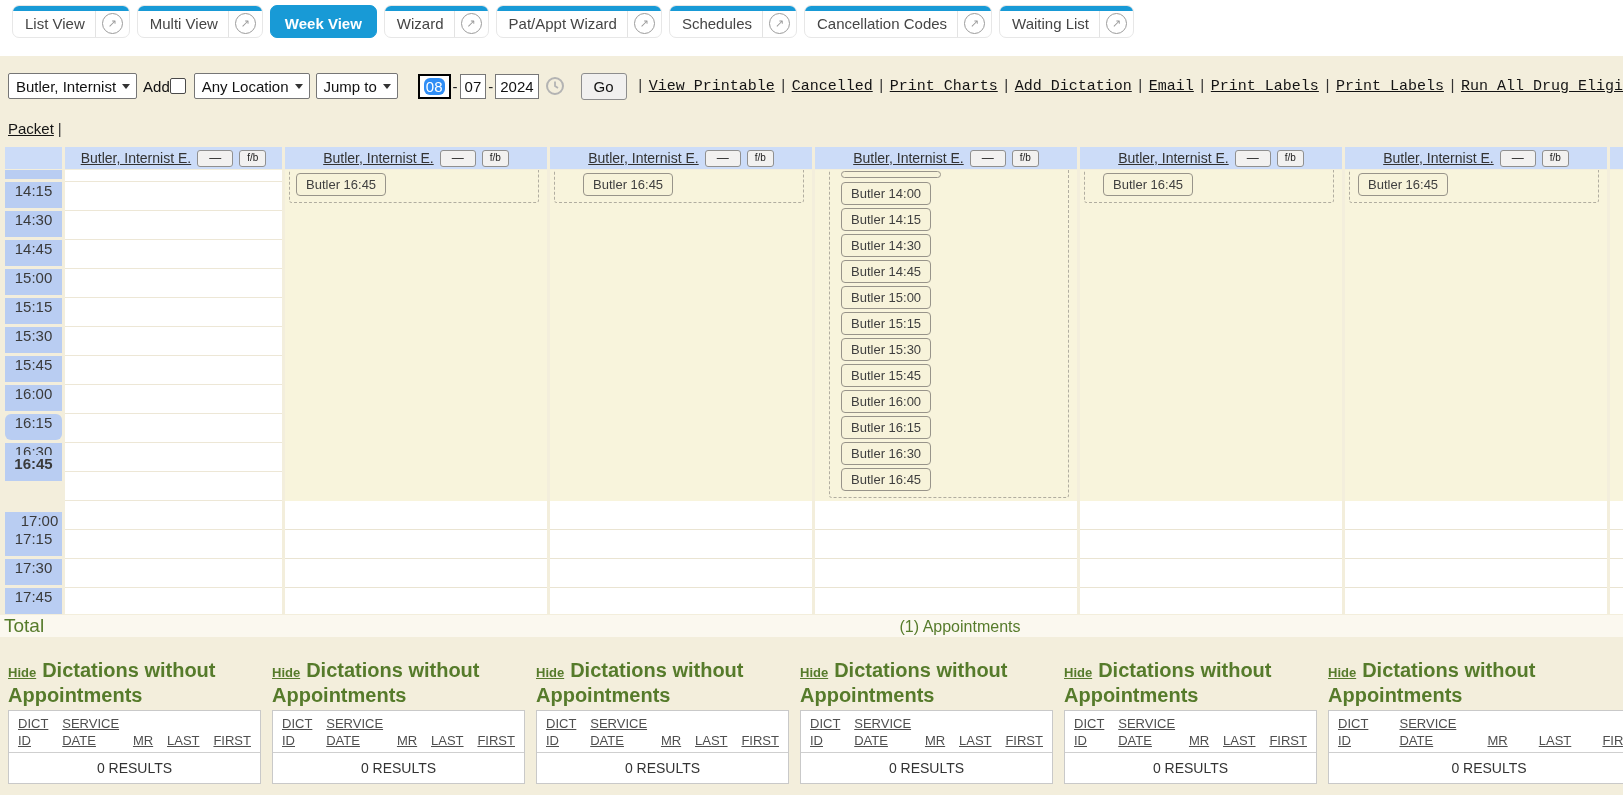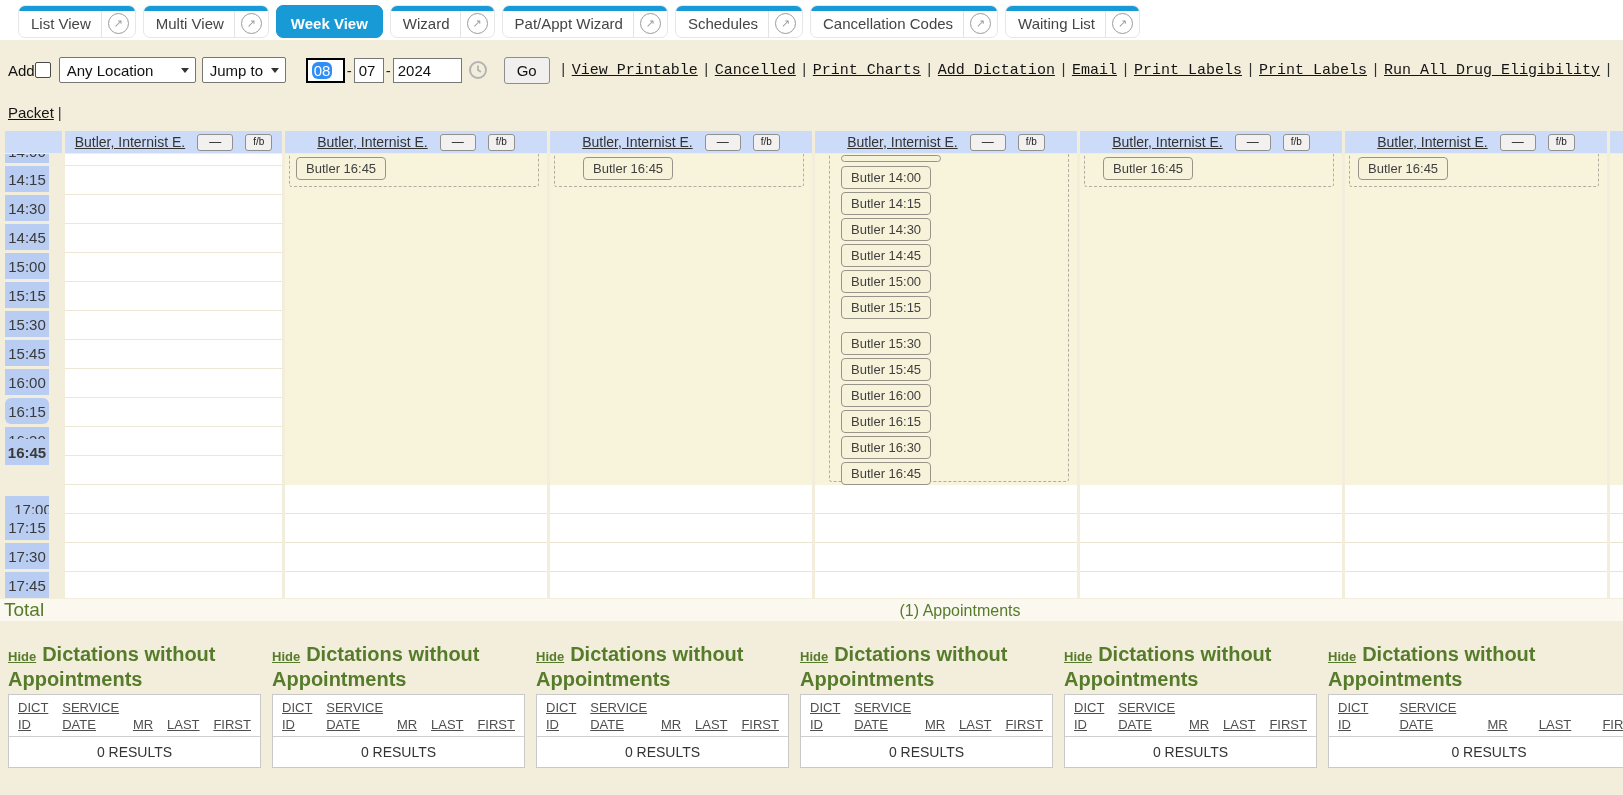--- a/index.html
+++ b/index.html
@@ -2,21 +2,21 @@
 <html><head>
 <meta charset="utf-8">
 <style>
   html,body{margin:0;padding:0;}
   body{
     width:1623px;height:795px;overflow:hidden;position:relative;
     background:#f3eedc;
     font-family:"Liberation Sans",sans-serif;
   }
   
-  .tabbar{height:40px;background:#fff;display:flex;align-items:flex-start;padding:5px 0 0 18px;gap:7px;box-sizing:border-box;}
+  .tabbar{height:56px;background:#fff;display:flex;align-items:flex-start;padding:5px 0 0 12px;gap:7px;box-sizing:border-box;}
   .tab{position:relative;height:33px;display:flex;align-items:stretch;background:#fff;border:1px solid #e7e7e7;border-radius:7px;overflow:hidden;box-sizing:border-box;cursor:pointer;}
   .tab::before{content:"";position:absolute;top:0;left:0;right:0;height:5px;background:#189ad6;}
   .tab-label{padding:9px 10px 0 12px;font-size:15px;color:#454545;white-space:nowrap;}
   .tab-popout{width:34px;display:flex;align-items:center;justify-content:center;border-left:1px solid #e3e3e3;padding-top:4px;box-sizing:border-box;}
   .popout-circle{width:19px;height:19px;border:1.5px solid #9b9b9b;border-radius:50%;color:#9b9b9b;font-size:11px;line-height:18px;text-align:center;display:block;}
   .tab.active{background:#189ad6;border-color:#189ad6;}
   .tab.active .tab-label{color:#fff;font-weight:bold;padding:9px 14px 0 14px;}
   
   .toolbar{padding:16px 0 0 8px;}
   .controls{display:flex;align-items:center;height:28px;white-space:nowrap;}
@@ -35,30 +35,30 @@
   .clock{margin:0 5px 0 6px;display:flex;align-items:center;}
   .go-btn{height:27px;margin-left:11px;padding:0 12px;background:#f1f0ef;border:1px solid #8d8d8d;border-radius:3px;font-size:15px;color:#111;cursor:pointer;font-family:inherit;}
   .links{margin-left:5px;font-size:15px;color:#333;white-space:nowrap;font-family:Liberation Mono, monospace;}
   .links a,.line2 a{color:#141414;text-decoration:underline;cursor:pointer;}
   .sep{margin:0 4px;text-decoration:none;color:#333;}
   .line2{margin-top:20px;font-size:15px;color:#333;}
   
   .cal{margin-top:10px;width:1920px;}
   .cal-head{display:flex;padding-left:5px;}
   .corner{width:57px;height:22px;background:#ccdcf8;margin-right:3px;flex:0 0 auto;}
-  .colhead{height:22px;background:#ccdcf8;margin-right:3px;display:flex;align-items:center;justify-content:center;gap:12px;overflow:hidden;flex:0 0 auto;}
+  .colhead{height:22px;background:#ccdcf8;margin-right:3px;display:flex;align-items:center;justify-content:center;gap:6px;overflow:hidden;flex:0 0 auto;}
   .colhead.c1{width:217px;}
   .colhead.cn{width:262px;}
   .colhead.last{flex:1 1 auto;margin-right:0;}
   .prov-link{font-size:14px;color:#333;text-decoration:underline;white-space:nowrap;cursor:pointer;}
   .hbtn{height:17px;background:#f2f1f0;border:1px solid #909090;border-radius:3px;font-size:12px;color:#222;line-height:14px;padding:0 11px;cursor:pointer;font-family:inherit;}
   .hbtn.fb{font-size:10px;padding:0 7px;}
   .cal-body{display:flex;padding-left:5px;margin-top:1px;height:444px;}
   .tcol{width:57px;margin-right:3px;position:relative;flex:0 0 auto;}
-  .tcell{position:absolute;left:0;width:44px;height:26px;background:#b9cdf2;color:#3a3a3a;font-size:15px;display:flex;align-items:center;justify-content:center;box-sizing:border-box;overflow:hidden;}
+  .tcell{position:absolute;left:0;width:57px;height:26px;background:#b9cdf2;color:#3a3a3a;font-size:15px;display:flex;align-items:flex-start;justify-content:center;box-sizing:border-box;overflow:hidden;}
   .tcell.partial{top:0;height:9px;}
   .tcell.partial span{margin-top:-15px;}
   .bcol{position:relative;margin-right:3px;flex:0 0 auto;overflow:hidden;}
   .bcol.c1{width:217px;}
   .bcol.cn{width:262px;}
   .bcol.last{flex:1 1 auto;margin-right:0;}
   .rw{position:absolute;left:0;right:0;box-sizing:border-box;}
   .rw.white{background:#fff;border-bottom:1px solid #ede7d6;}
   .rw.cream-block{background:#f8f4dc;}
   .rw.lower{background:#fff;border-bottom:1px solid #eae4d2;}
@@ -135,20 +135,24 @@
   <div class="tab">
     <span class="tab-label">Waiting List</span>
     <span class="tab-popout">
       <span class="popout-circle">↗</span>
     </span>
   </div>
 </div>
 
 <div class="toolbar">
   <div class="controls">
+    <div class="sel provider">
+      <span>Butler, Internist</span>
+      <span class="chev"></span>
+    </div>
     <div class="addwrap">
       <span>Add</span>
       <span class="checkbox"></span>
     </div>
     <div class="sel location">
       <span>Any Location</span>
       <span class="chev"></span>
     </div>
     <div class="sel jump">
       <span>Jump to</span>
@@ -318,21 +322,21 @@
         <div class="rw lower" style="top: 360px; height: 29px;"></div>
         <div class="rw lower" style="top: 389px; height: 29px;"></div>
         <div class="rw lower" style="top: 418px; height: 29px;"></div>
         <div class="appt-box" style="top: -9px; left: 14px; right: 8px; height: 337px;">
           <div class="appt-btn sliver" style="margin: 9px 0px 4px 11px;"></div>
           <div class="appt-btn" style="margin-left: 11px; margin-top: 0px; margin-bottom: 3px;">Butler 14:00</div>
           <div class="appt-btn" style="margin-left: 11px; margin-top: 0px; margin-bottom: 3px;">Butler 14:15</div>
           <div class="appt-btn" style="margin-left: 11px; margin-top: 0px; margin-bottom: 3px;">Butler 14:30</div>
           <div class="appt-btn" style="margin-left: 11px; margin-top: 0px; margin-bottom: 3px;">Butler 14:45</div>
           <div class="appt-btn" style="margin-left: 11px; margin-top: 0px; margin-bottom: 3px;">Butler 15:00</div>
-          <div class="appt-btn" style="margin-left: 11px; margin-top: 0px; margin-bottom: 13px;">Butler 15:15</div>
+          <div class="appt-btn" style="margin-left: 11px; margin-top: 0px; margin-bottom: 3px;">Butler 15:15</div>
           <div class="appt-btn" style="margin-left: 11px; margin-top: 0px; margin-bottom: 3px;">Butler 15:30</div>
           <div class="appt-btn" style="margin-left: 11px; margin-top: 0px; margin-bottom: 3px;">Butler 15:45</div>
           <div class="appt-btn" style="margin-left: 11px; margin-top: 0px; margin-bottom: 3px;">Butler 16:00</div>
           <div class="appt-btn" style="margin-left: 11px; margin-top: 0px; margin-bottom: 3px;">Butler 16:15</div>
           <div class="appt-btn" style="margin-left: 11px; margin-top: 0px; margin-bottom: 3px;">Butler 16:30</div>
           <div class="appt-btn" style="margin-left: 11px; margin-top: 0px; margin-bottom: 3px;">Butler 16:45</div>
         </div>
       </div>
       <div class="bcol cn">
         <div class="rw cream-block" style="top: 0px; height: 331px;"></div>

